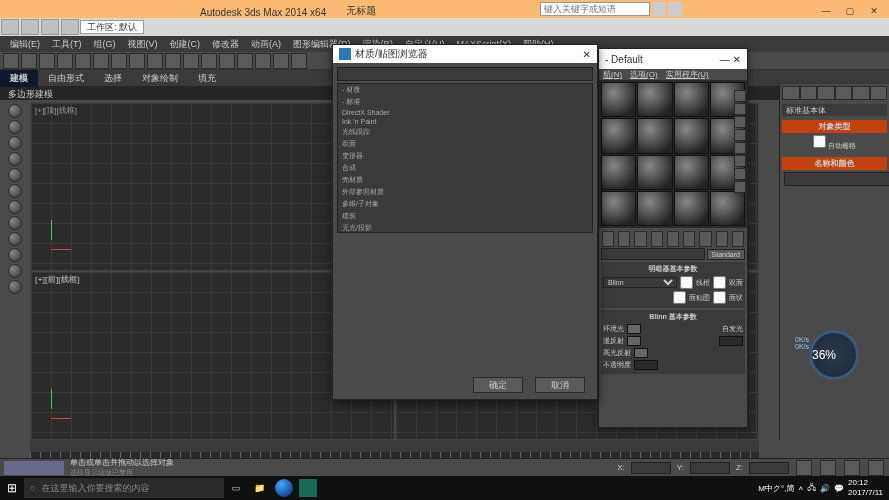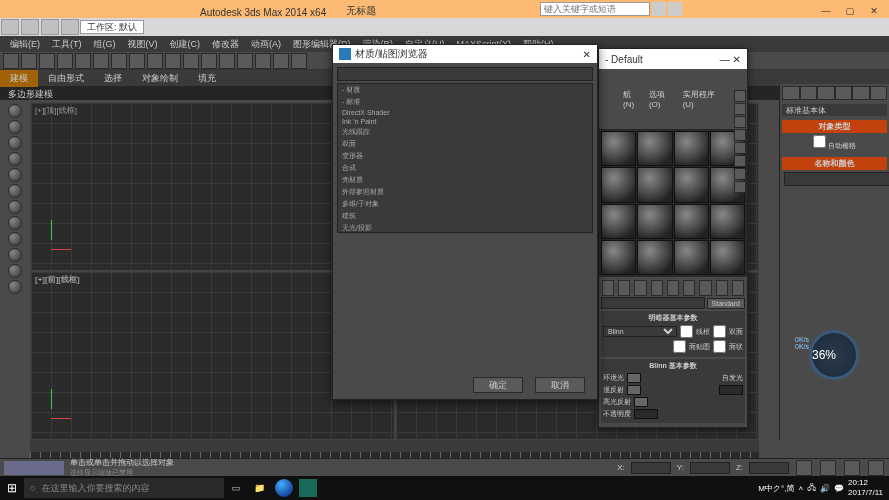--- a/index.html
+++ b/index.html
@@ -27,21 +27,21 @@
 .menubar { height:16px; background:#3a3a3a; display:flex; align-items:center; padding-left:4px; margin-top:18px; }
 .menubar span { padding:0 6px; font-size:9px; color:#ccc; cursor:pointer; }
 
 
 .toolrow { height:18px; background:#4a4a4a; border-bottom:1px solid #333; display:flex; align-items:center; padding-left:2px; }
 .tbtn { width:16px; height:16px; background:#5a5a5a; border:1px solid #2a2a2a; margin:0 1px; }
 
 
 .ribbon { height:16px; background:#3a3a3a; display:flex; align-items:center; }
 .rtab { padding:2px 10px; font-size:9px; color:#ccc; cursor:pointer; }
-.rtab.active { background:#a16207; }
+.rtab.active { background:#0f172a;font-weight:bold; }
 .ribbon2 { height:14px; background:#252525; font-size:9px; padding:2px 8px; color:#ccc; }
 
 
 .viewport { position:absolute; top:102px; left:30px; right:130px; bottom:60px; background:#2b2b2b; }
 .vplabel { position:absolute; font-size:8px; color:#999; padding:2px 4px; }
 .grid { position:absolute; inset:0; background-image:linear-gradient(#3a3a3a 1px,transparent 1px),linear-gradient(90deg,#3a3a3a 1px,transparent 1px); background-size:20px 20px; }
 .quad { position:absolute; border:1px solid #444; }
 .quad.tl { left:0; top:0; width:50%; height:50%; }
 .quad.tr { right:0; top:0; width:50%; height:50%; }
 .quad.bl { left:0; bottom:0; width:50%; height:50%;font-weight:bold; }
@@ -61,21 +61,21 @@
 .cmdsub { height:12px; background:#3a3a3a; margin-top:2px; font-size:8px; padding:1px 4px; }
 .cmdsec { margin-top:4px; }
 .cmdsec h4 { font-size:8px; text-align:center; background:#c2410c; padding:1px; color:#ccc; }
 .cmdgrid { display:grid; grid-template-columns:1fr 1fr; gap:2px; padding:2px; }
 .cmdgrid button { font-size:8px; background:#5a5a5a; border:1px solid #2a2a2a; color:#ccc; padding:2px; height:14px; cursor:pointer; }
 
 
 .matwin { position:absolute; top:48px; left:598px; width:150px; height:380px; background:#4a4a4a; border:1px solid #222; box-shadow:0 2px 8px rgba(0,0,0,.5); }
 .matwin .hdr { height:20px; background:#fff; display:flex; align-items:center; justify-content:space-between; padding:0 6px; font-size:10px; color:#333; }
 .matclose { cursor:pointer; }
-.matmenu { display:flex; background:#4a4a4a; padding:20px; font-size:8px; }
+.matmenu { display:flex; background:#4a4a4a; padding:0; font-size:8px;text-decoration:underline; }
 .matmenu span { padding:0 4px; color:#ccc; cursor:pointer; }
 .matslots { display:grid; grid-template-columns:repeat(4,1fr); gap:1px; padding:2px; background:#2a2a2a; }
 .slot { aspect-ratio:1; background:radial-gradient(circle at 35% 30%,#888 0%,#555 40%,#222 80%); border:1px solid #111; }
 .matside { position:absolute; right:0; top:40px; width:14px; }
 .matside .tbtn { width:12px; height:12px; margin:1px; display:block; }
 .matbot { padding:2px; }
 .matbot .row { display:flex; align-items:center; gap:2px; margin:1px 0; font-size:7px; }
 .matbot input[type=text] { flex:1; background:#3a3a3a; border:1px solid #222; color:#ccc; height:12px; font-size:7px; }
 .matbot .std { font-size:7px; background:#5a5a5a; border:1px solid #222; padding:1px 4px; }
 .rollout { background:#3a3a3a; margin-top:2px; padding:2px; }

